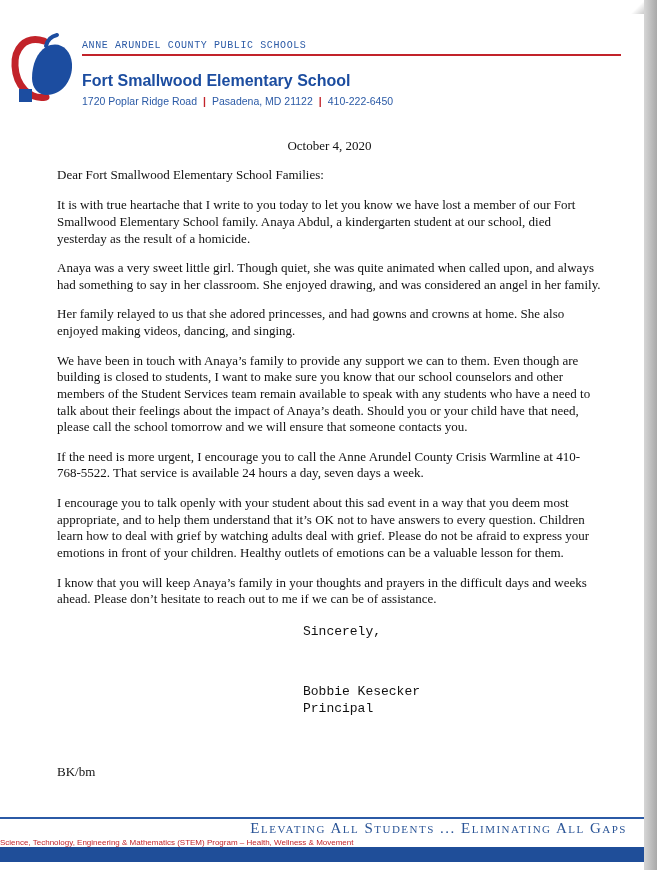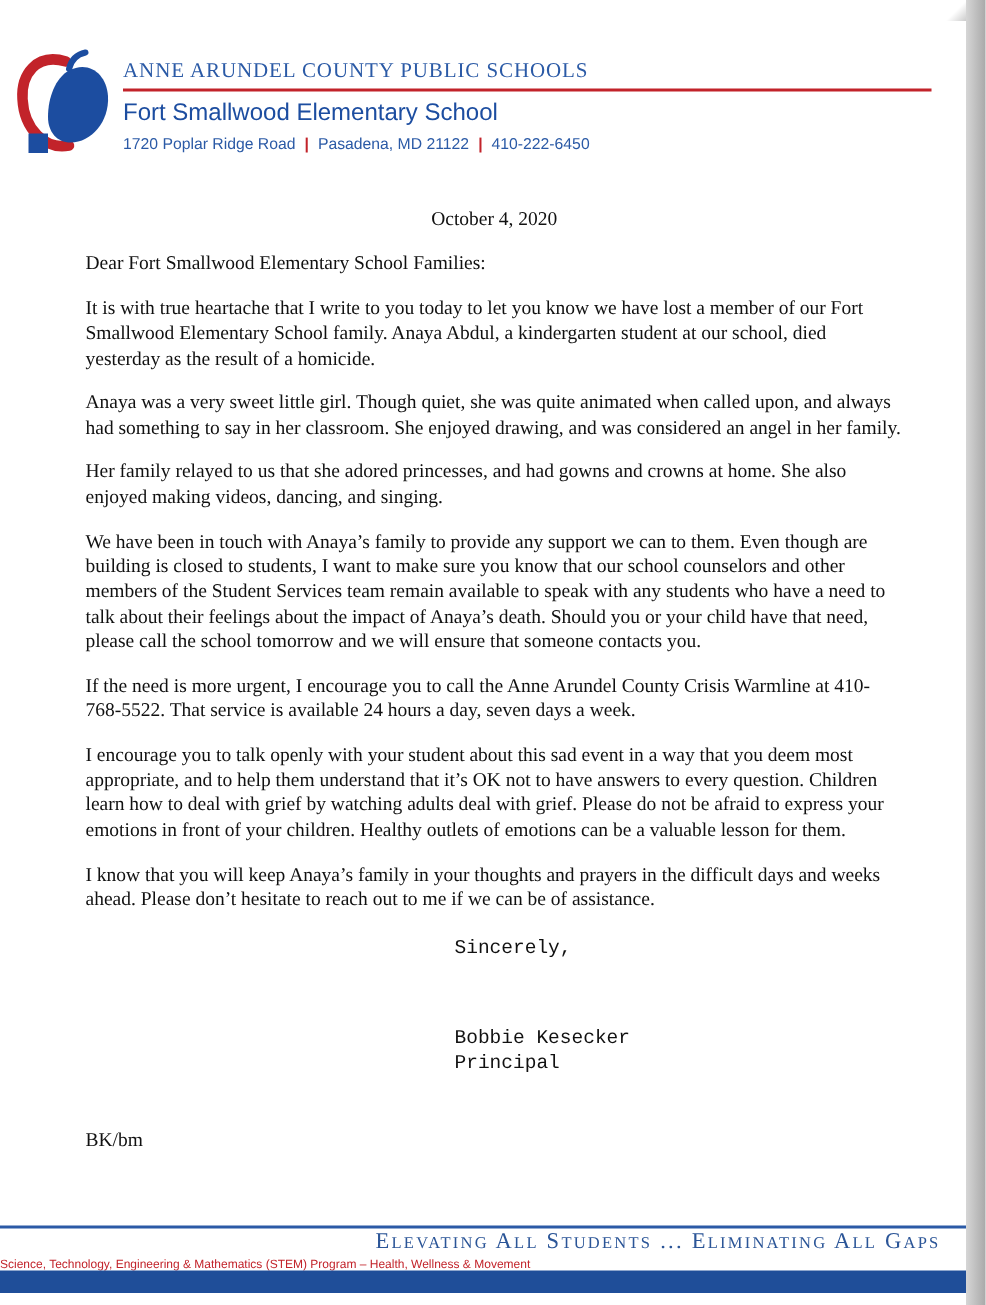--- a/index.html
+++ b/index.html
@@ -25,50 +25,50 @@
   }
 
   
   .header {
     position: absolute; top: 32px; left: 10px; right: 30px;
     display: flex; align-items: flex-start;
   }
   .logo-wrap { width: 66px; height: 74px; flex: 0 0 auto; margin-right: 6px; }
   .header-text { flex: 1; padding-top: 8px; }
   .district-name {
-    color: #2b5aa6; font-size: 14px; letter-spacing: 0.6px;
-    font-family: Liberation Serif, serif;
+    color: #2b5aa6; font-size: 10px; letter-spacing: 0.6px;
+    font-family: Liberation Mono, monospace;
     padding-bottom: 3px;
     border-bottom: 2px solid #c2232a;
     margin-right: 6px;
   }
   .school-name {
-    color: #1c4da0; font-weight: normal; font-size: 16px;
-    margin-top: 6px;
+    color: #1c4da0; font-weight: bold; font-size: 16px;
+    margin-top: 16px;
     font-family: "Liberation Sans", sans-serif;
   }
   .address-line {
     color: #2b5aa6; font-size: 10.5px; margin-top: 5px;
     font-family: "Liberation Sans", sans-serif;
   }
   .address-line .sep { color: #c2232a; padding: 0 6px; font-weight: bold; }
 
   
   .letter {
     position: absolute; top: 138px; left: 57px; right: 55px;
     font-size: 13px; line-height: 1.28; color: #111;
   }
   .date-line { text-align: center; margin-bottom: 12px; }
   .salutation { margin-bottom: 14px; }
   .letter p { margin-bottom: 13px; }
   .closing-block { margin-top: 16px; margin-left: 246px; font-family: Liberation Mono, monospace; }
   .closing { margin-bottom: 44px; }
   .sig-name { }
   .sig-title { }
-  .initials { margin-top: 34px; }
+  .initials { margin-top: 46px; }
 
   
   .footer-rule {
     position: absolute; left: 0; right: 13px; top: 817px; height: 2px;
     background: #2b5aa6;
   }
   .footer-tagline {
     position: absolute; right: 30px; top: 820px; left: 0;
     text-align: right;
     color: #2b5597; font-variant: small-caps; letter-spacing: 1.5px;

